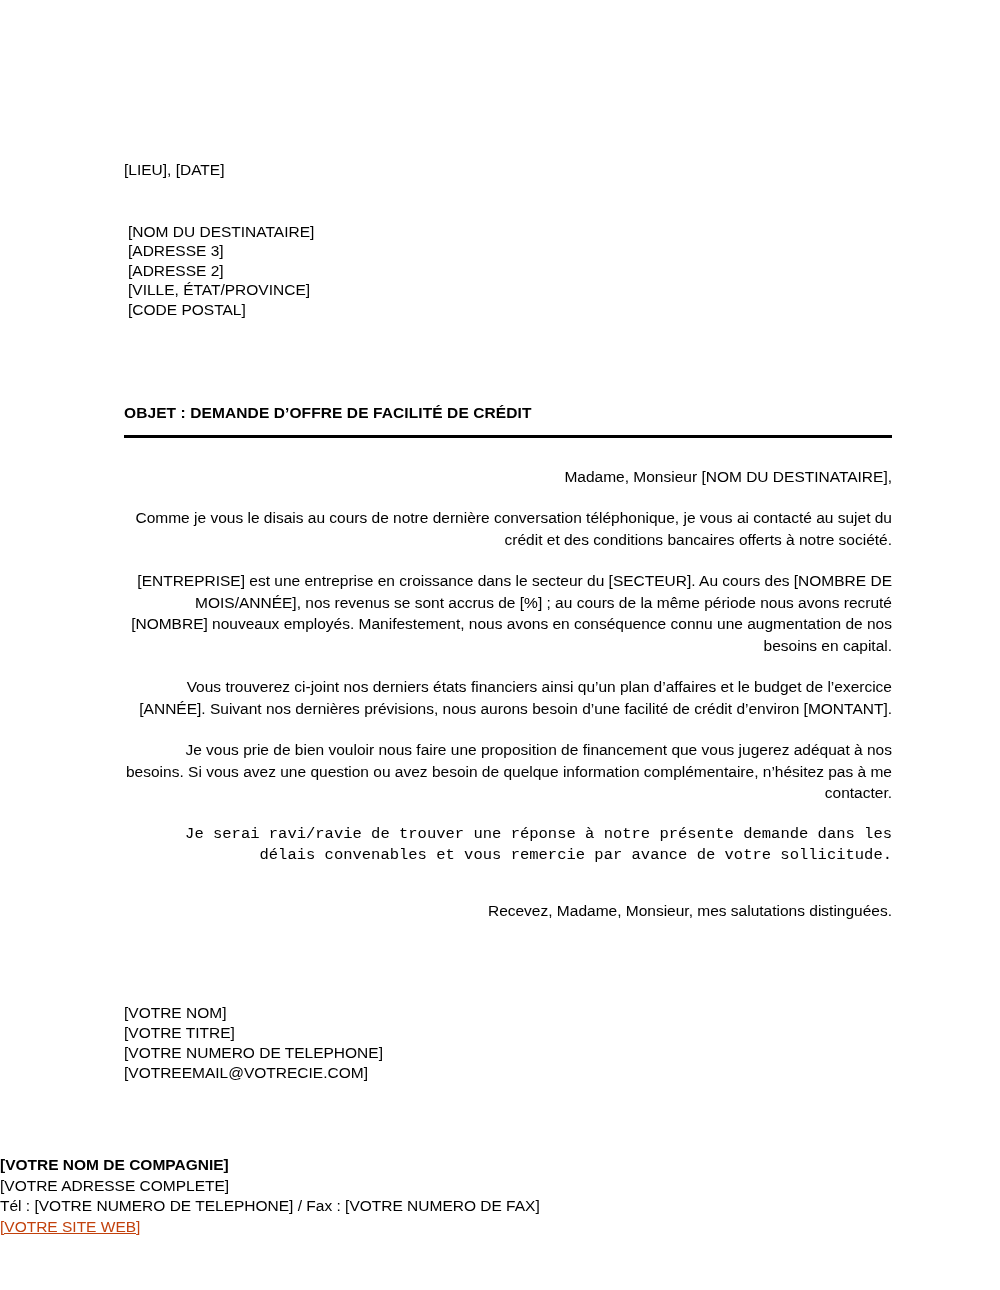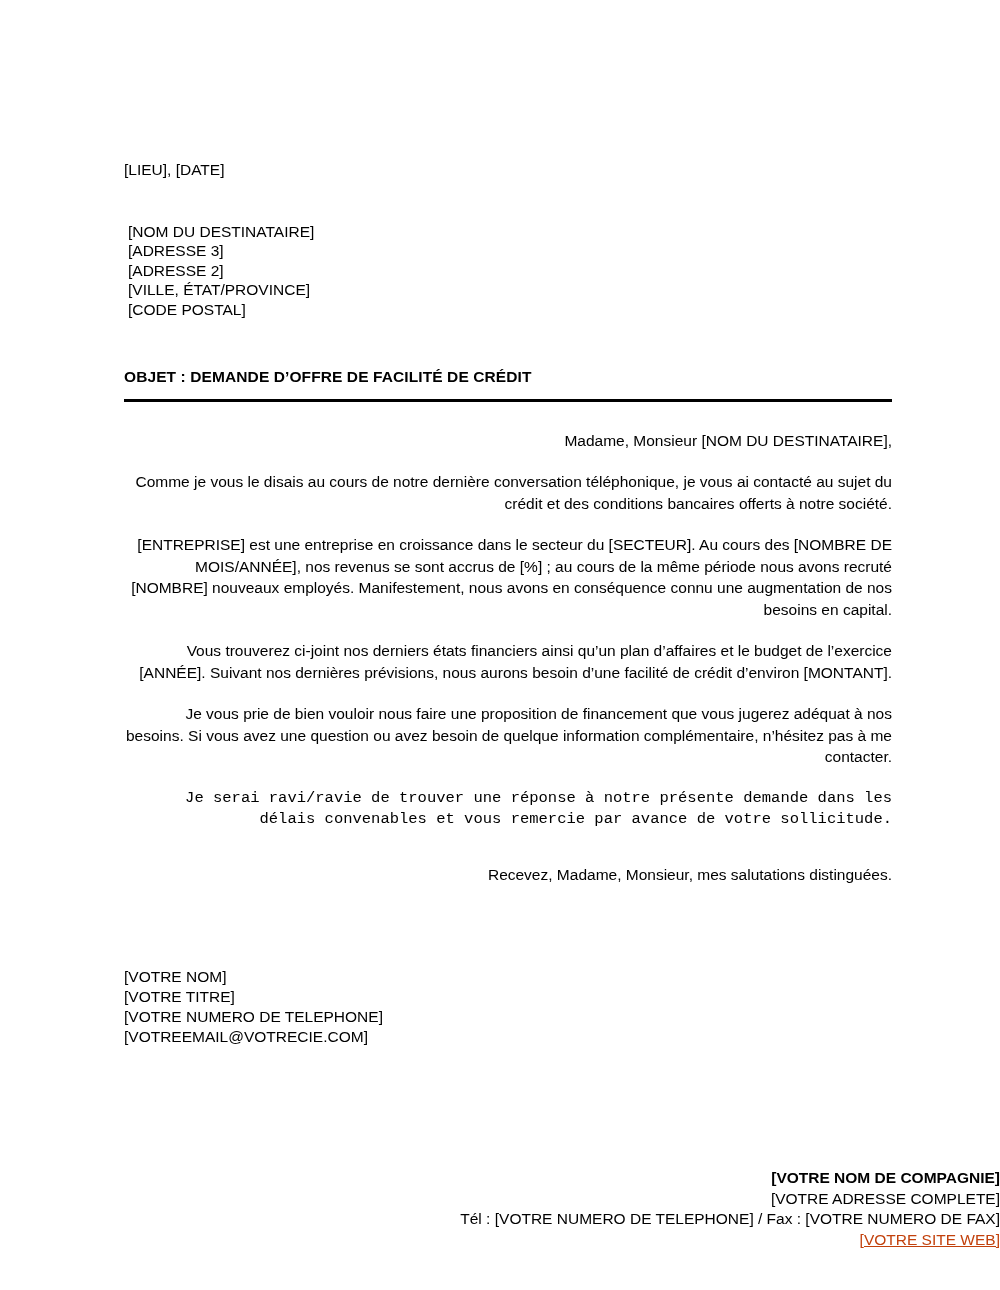--- a/index.html
+++ b/index.html
@@ -33,20 +33,21 @@
     white-space: pre;
   }
   .gap-date-to-addr { height: 38px; }
   .addr-block { margin: 4px; }
   .gap-addr-to-subject { height: 44px; }
   .subject {
     font-size: 15.5px;
     font-weight: bold;
     line-height: 19.5px;
     letter-spacing: 0.1px;
+    margin-top: 36px;
   }
   .rule {
     margin-top: 12px;
     border: 0;
     border-top: 3px solid #000;
     width: 768px;
   }
   .gap-rule-to-body { height: 20px; }
   p.para {
     font-size: 15.5px;
@@ -56,22 +57,21 @@
   }
   p.para.tight { margin-bottom: 21px; font-family: Liberation Mono, monospace; }
   .gap-before-closing { height: 12px; }
   .gap-after-closing { height: 62px; }
   .signature .line { line-height: 20px; }
   .footer {
     position: absolute;
     left: 0;
     top: 1155px;
     width: 1000px;
-    text-align: right;
-    margin-top: 13px;
+    text-align: left;
   }
   .footer .fline {
     font-size: 15.5px;
     line-height: 20.5px;
   }
   .footer .fline.bold { font-weight: bold; }
   .footer a.weblink {
     color: #c2410c;
     text-decoration: underline;
     font-size: 15.5px;

